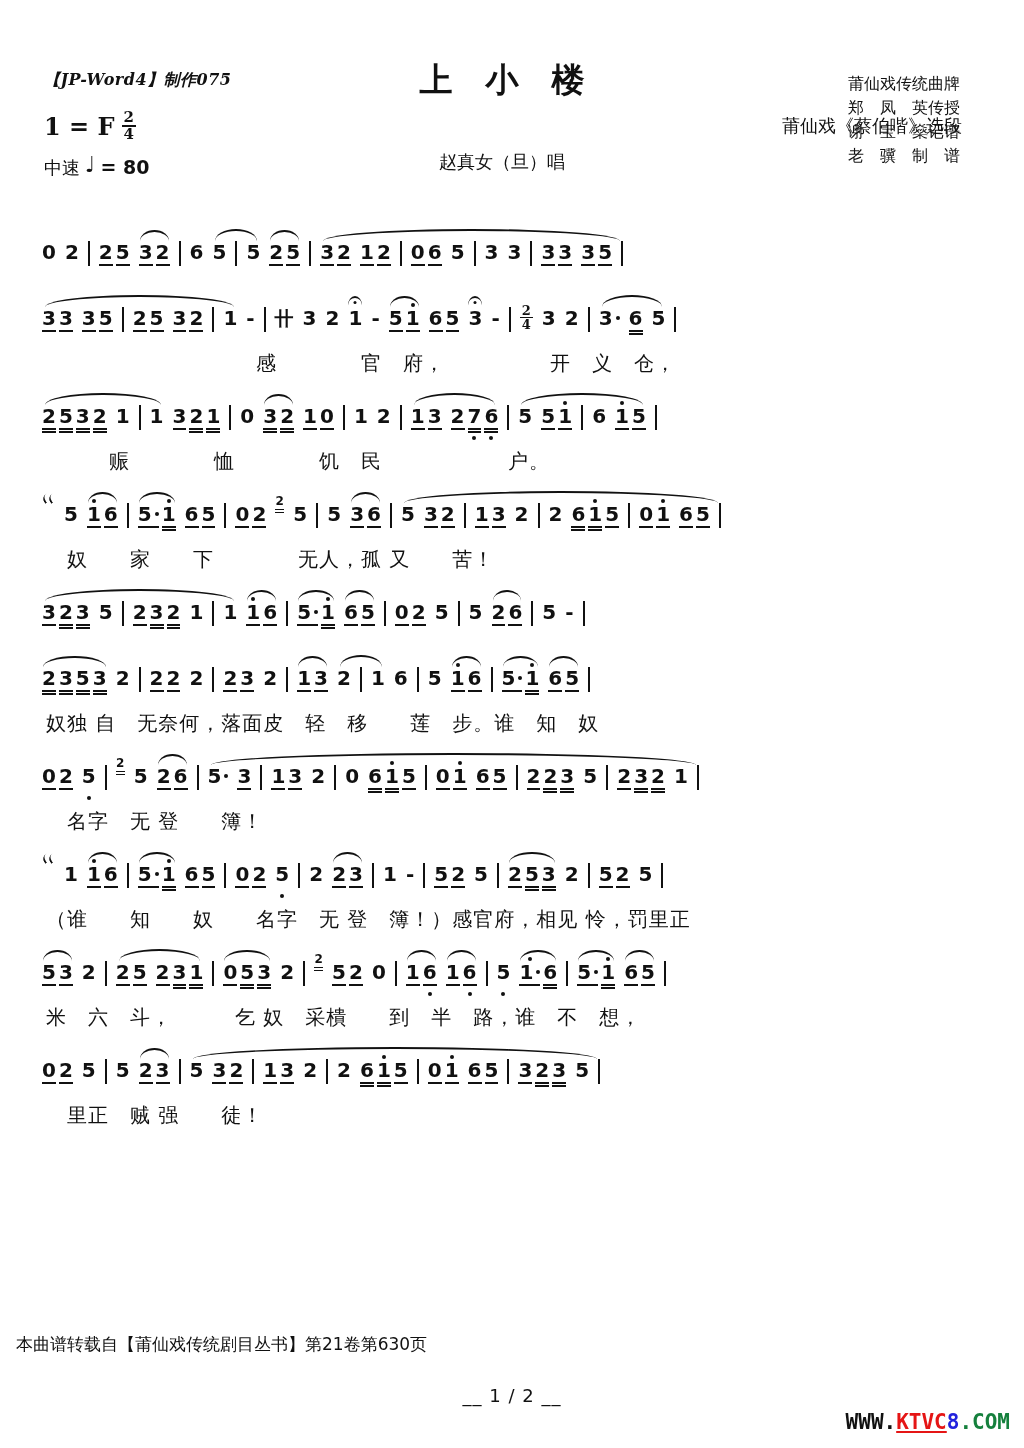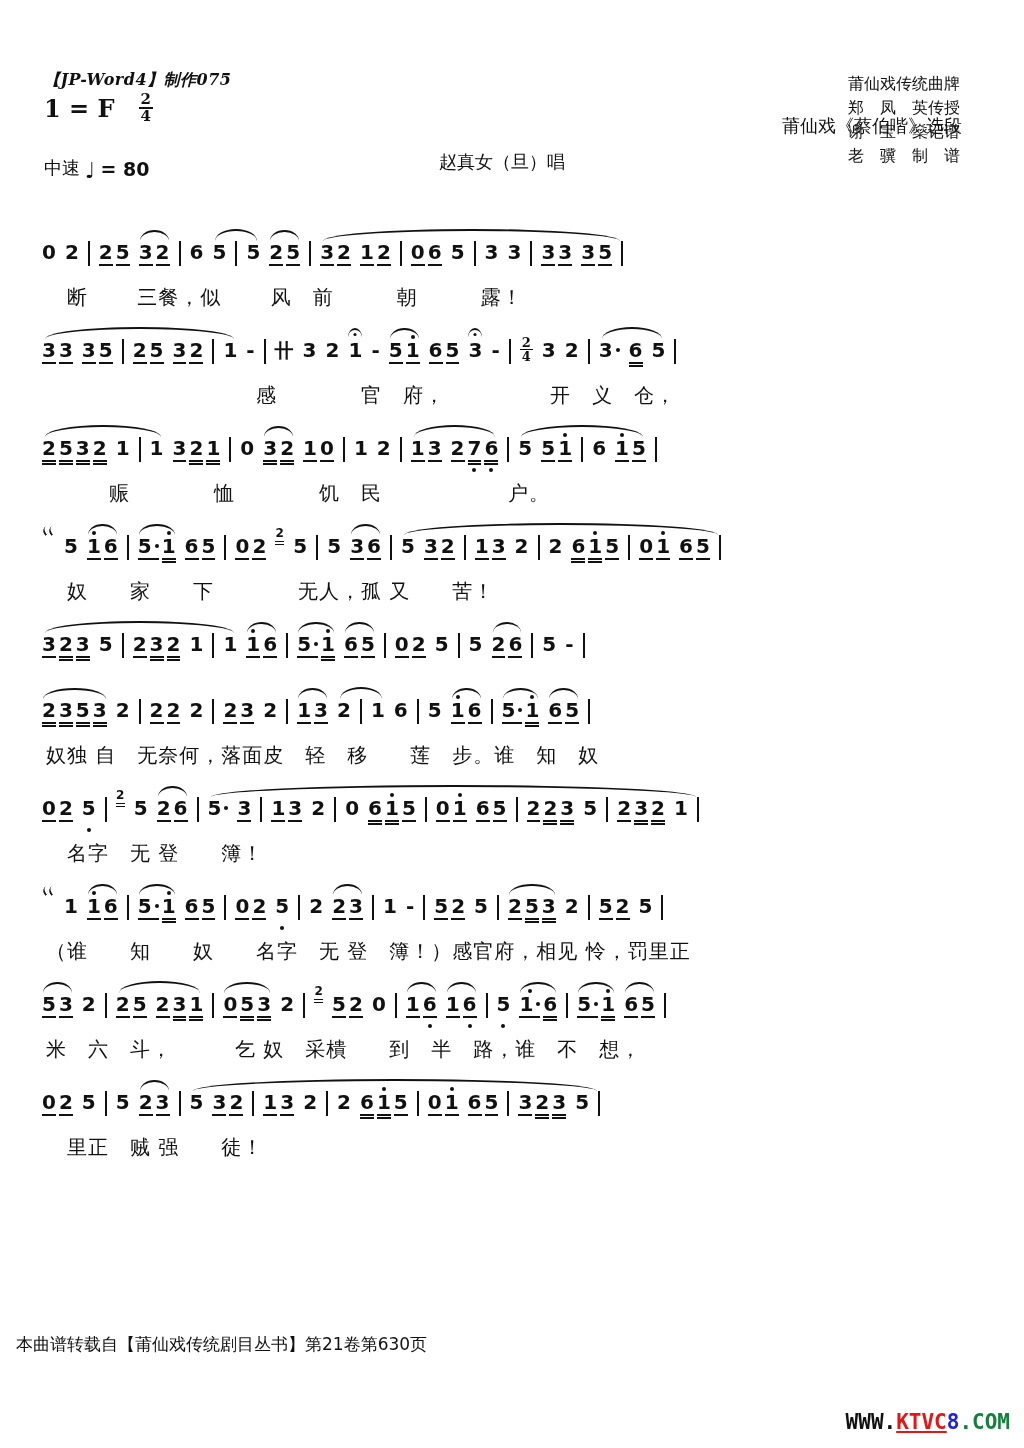--- a/index.html
+++ b/index.html
@@ -9,26 +9,26 @@
   }
   .page{position:absolute;inset:0;padding:58px 62px 0 42px;box-sizing:border-box;}
 
   
   .hdr{position:relative;height:158px;}
   .maker{position:absolute;left:2px;top:12px;font:italic 700 16px "DejaVu Serif",serif;letter-spacing:.5px;}
   .title{position:absolute;left:0;right:0;top:0;text-align:center;font:700 33px "DejaVu Sans",sans-serif;}
   .sub1{position:absolute;left:0;right:0;top:56px;text-align:right;font:18px "DejaVu Serif",serif;}
   .sub2{position:absolute;left:0;right:0;top:92px;text-align:center;font:18px "DejaVu Serif",serif;}
   .credits{position:absolute;right:2px;top:14px;font:16px "DejaVu Serif",serif;line-height:24px;text-align:left;}
-  .keysig{position:absolute;left:2px;top:34px;display:flex;align-items:center;gap:24px;}
+  .keysig{position:absolute;left:2px;top:52px;display:flex;align-items:center;gap:7px;}
   .keysig .kp{font:700 24px "DejaVu Serif",serif;}
   .frac{display:inline-flex;flex-direction:column;align-items:center;}
   .frac .ft{font:700 15px "DejaVu Serif",serif;line-height:15px;border-bottom:2px solid #111;padding:0 2px;}
   .frac .fb{font:700 15px "DejaVu Serif",serif;line-height:15px;}
-  .tempo{position:absolute;left:2px;top:98px;display:flex;align-items:flex-end;gap:5px;font:18px "DejaVu Sans",sans-serif;}
+  .tempo{position:absolute;left:2px;top:98px;display:flex;align-items:flex-start;gap:5px;font:18px "DejaVu Sans",sans-serif;}
   .tempo .tn{font-size:22px;line-height:18px;}
   .tempo .tb{font:700 19px "DejaVu Sans",sans-serif;}
 
   
   .score{margin-top:14px;}
   .mline{margin-bottom:17px;}
   .notes{display:flex;align-items:flex-start;gap:9px;}
   .note{display:inline-flex;flex-direction:column;align-items:center;min-width:13px;}
   .top{height:11px;display:flex;align-items:flex-end;justify-content:center;}
   .mid{font:700 20px "DejaVu Sans",sans-serif;line-height:22px;display:flex;align-items:center;}
@@ -62,20 +62,21 @@
   .pg{position:absolute;left:0;right:0;bottom:42px;text-align:center;font:18px "DejaVu Sans",sans-serif;letter-spacing:1px;}
   .wm{position:absolute;right:14px;bottom:14px;font:700 21px "DejaVu Sans Mono",monospace;letter-spacing:0;}
 </style>
 </head>
 <body>
 
 <div class="page">
 
   <div class="hdr">
     <div class="maker">【JP-Word4】制作075</div>
+    <div class="title">上　小　楼</div>
     <div class="sub1">莆仙戏《蔡伯喈》选段</div>
     <div class="sub2">赵真女（旦）唱</div>
     <div class="credits">
         <div>莆仙戏传统曲牌</div>
         <div>郑　凤　英传授</div>
         <div>谢　宝　燊记谱</div>
         <div>老　骥　制　谱</div>
       </div>
     <div class="keysig">
       <span class="kp">1 = F</span>
@@ -292,21 +293,20 @@
                 <span class="mid">5</span>
                 <span class="uls">
                   <span class="ul"></span>
                 </span>
                 <span class="bot"></span>
               </span>
             </span>
             <span class="bar"></span>
           </span>
         </div>
-        <div class="lyrics">　断　　 三餐，似　　 风　前　　　朝　　　露！</div>
       </div>
       <div class="mline">
         <div class="notes">
           <span class="ph slur">
             <span class="grp">
               <span class="note">
                 <span class="top"></span>
                 <span class="mid">3</span>
                 <span class="uls">
                   <span class="ul"></span>
@@ -2356,14 +2356,15 @@
               <span class="bot"></span>
             </span>
             <span class="bar"></span>
           </span>
         </div>
         <div class="lyrics">　里正　贼 强　　徒！</div>
       </div>
     </div>
 
   <div class="src">本曲谱转载自【莆仙戏传统剧目丛书】第21卷第630页</div>
+  <div class="pg">__ 1 / 2 __</div>
   <div class="wm"><span style="color: rgb(17, 17, 17);">WWW.</span><span style="color: rgb(229, 21, 21); text-decoration: underline;">KTVC</span><span style="color: rgb(34, 34, 221);">8</span><span style="color: #15803d;">.COM</span></div>
 </div>
 
 </body></html>

